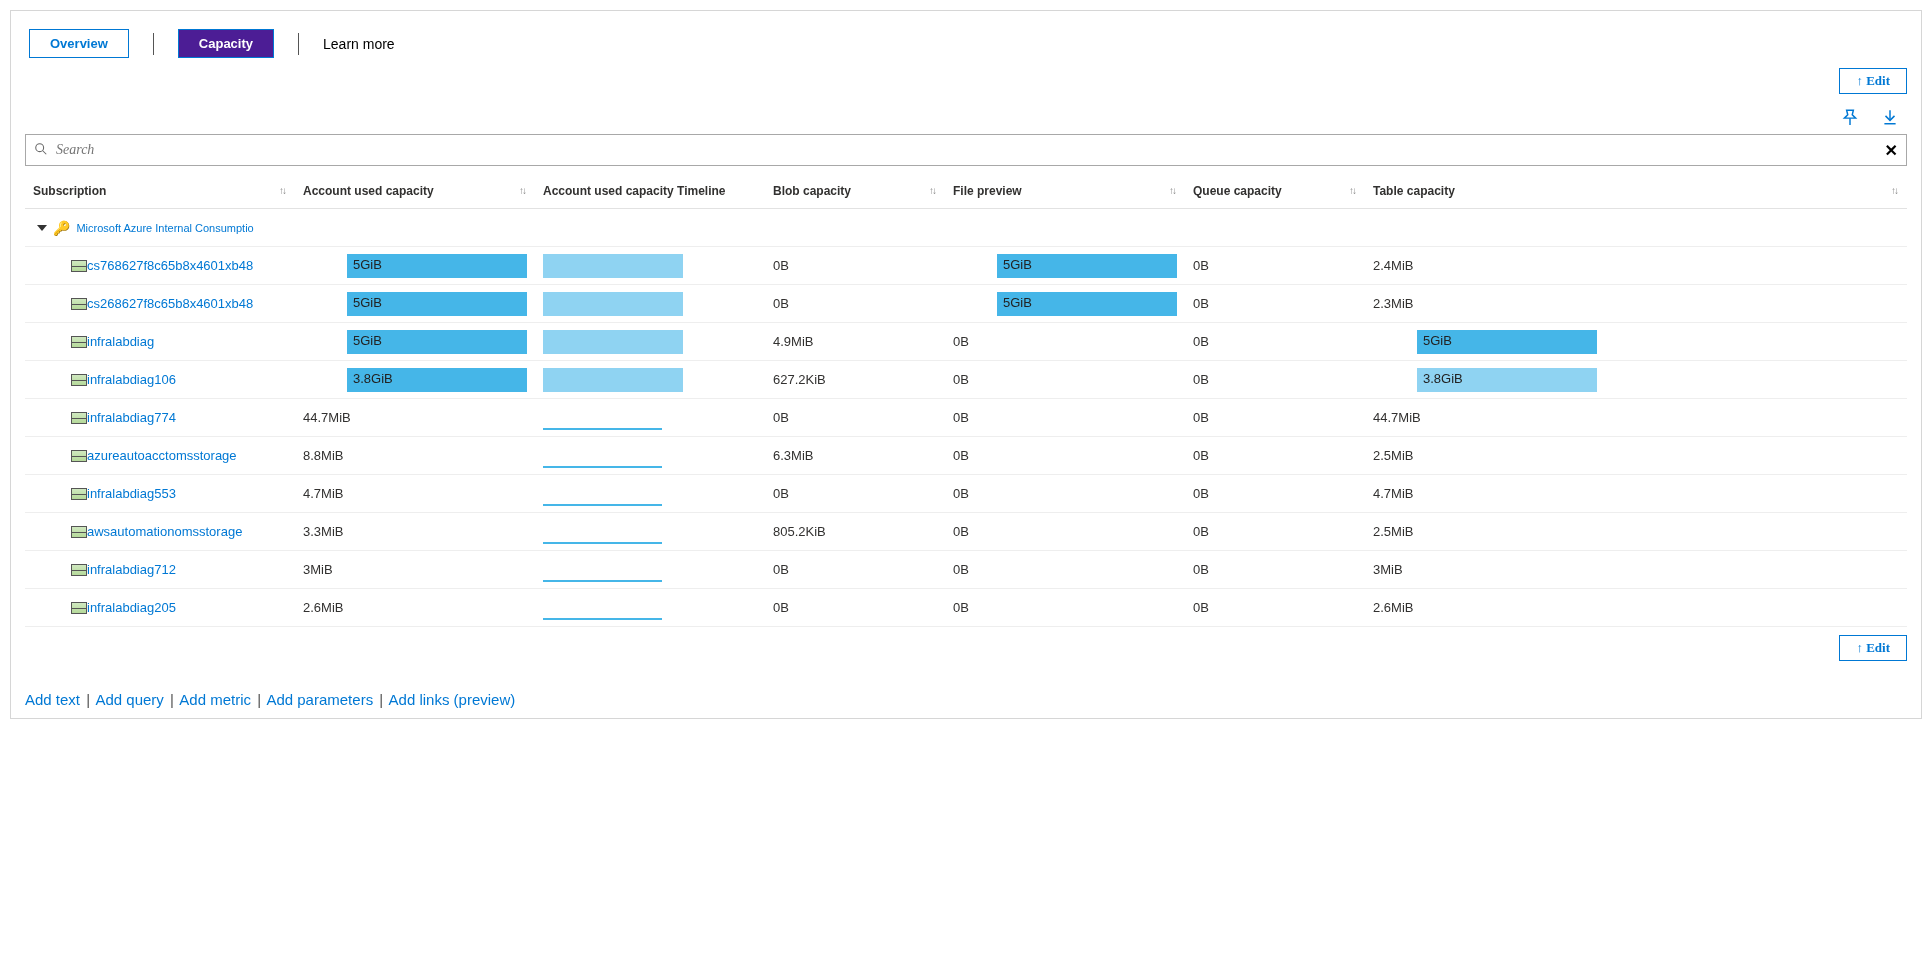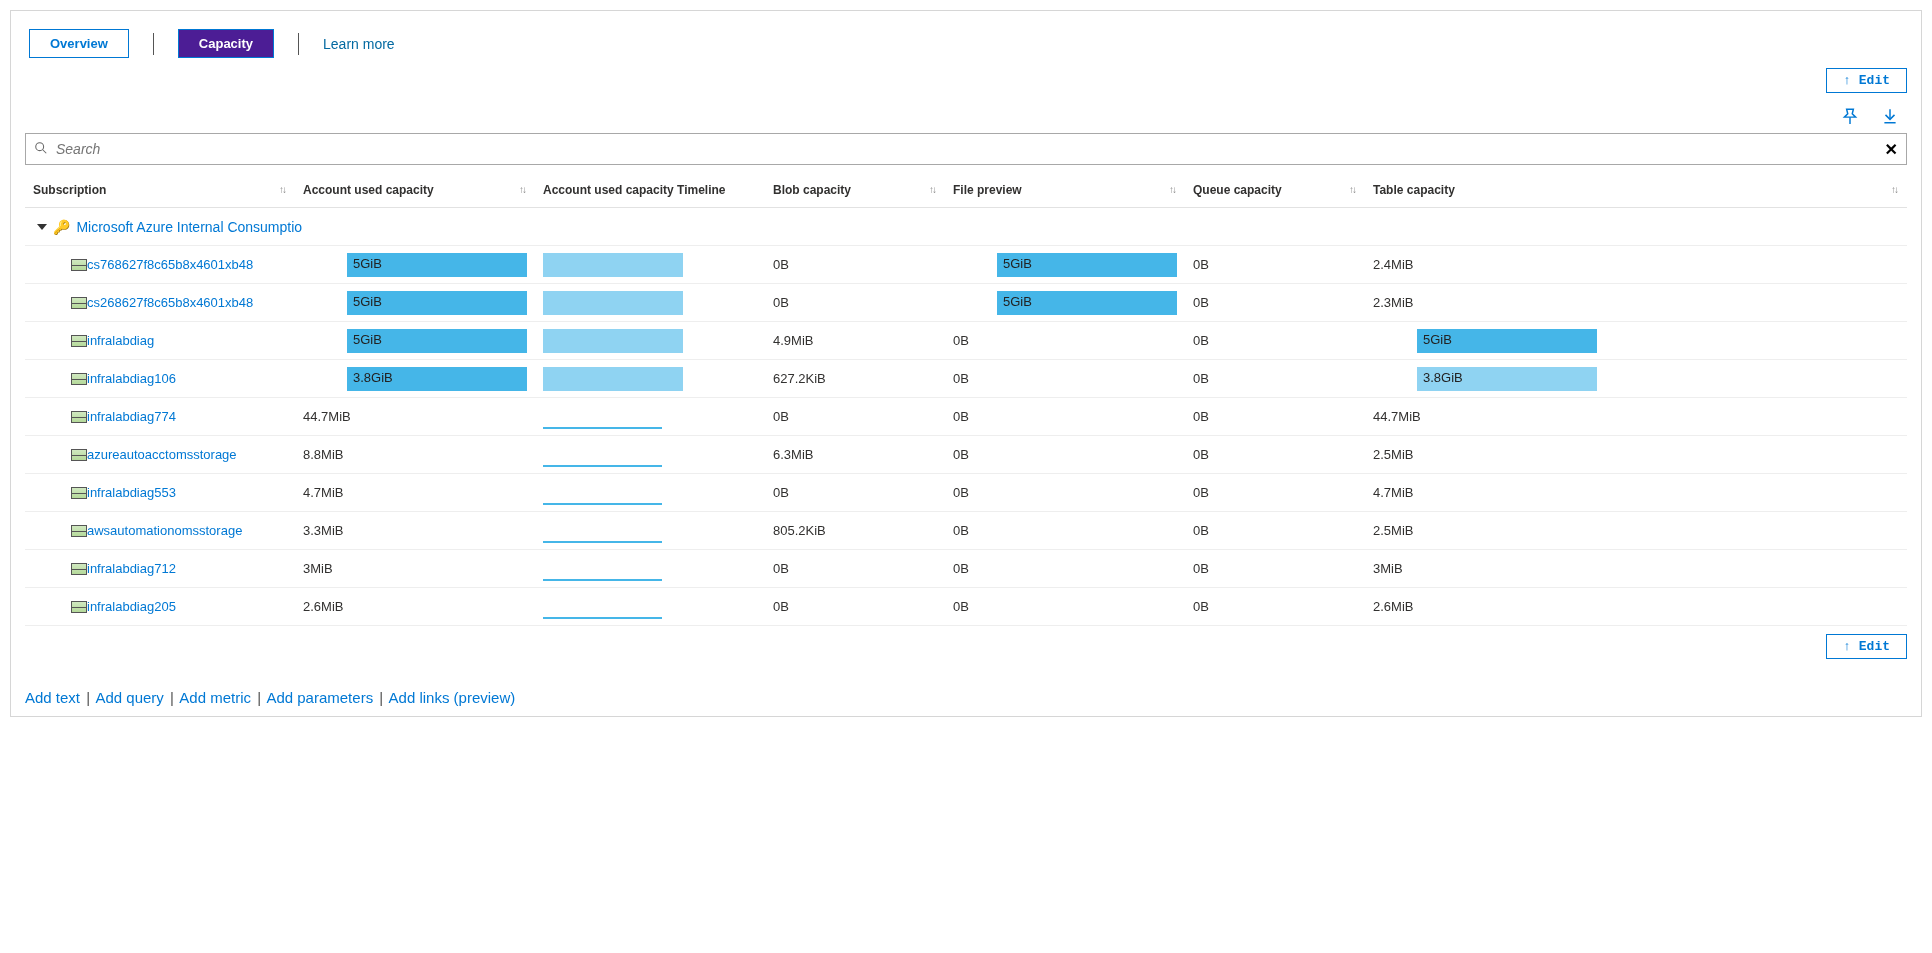--- a/index.html
+++ b/index.html
@@ -34,38 +34,38 @@
   .tab-btn.active {
     background: #4c1d95;
     color: #fff;
   }
   .tab-sep {
     width: 1px;
     height: 22px;
     background: #555;
   }
   .learn-link {
-    color: #0369a1;
+    color: #000000;
     text-decoration: none;
     font-size: 14px;
     cursor: pointer;
   }
   .edit-row {
     display: flex;
     justify-content: flex-end;
     margin-top: 10px;
   }
   .edit-btn {
     border: 1px solid #0078d4;
     background: #fff;
     color: #0078d4;
     font-weight: 600;
     padding: 4px 16px;
     cursor: pointer;
-    font-family: Liberation Mono, monospace;
+    font-family: Liberation Serif, serif;
     font-size: 13px;
   }
   .icon-row {
     display: flex;
     justify-content: flex-end;
     gap: 22px;
     margin: 14px 8px 8px 0;
   }
   .icon-btn {
     color: #0078d4;
@@ -79,21 +79,21 @@
     padding: 3px 8px;
     margin: 4px 0 0;
   }
   .search-icon { color: #666; margin-right: 8px; }
   .search-input {
     flex: 1;
     border: none;
     outline: none;
     font-style: italic;
     color: #555;
-    font-family: Liberation Sans, sans-serif;
+    font-family: Liberation Serif, serif;
     font-size: 14px;
     padding: 4px 0;
   }
   .clear-icon { color: #000; font-weight: bold; cursor: pointer; font-size: 16px; }
 
   table.grid {
     width: 100%;
     border-collapse: collapse;
     margin-top: 6px;
   }
@@ -127,21 +127,21 @@
     gap: 6px;
     padding: 6px 4px;
   }
   .triangle {
     width: 0; height: 0;
     border-left: 5px solid transparent;
     border-right: 5px solid transparent;
     border-top: 6px solid #333;
   }
   .key-icon { color: #f9c80e; font-size: 14px; }
-  .group-link { color: #0078d4; font-size: 14px; }
+  .group-link { color: #0078d4; font-size: 11px; }
   .acct-cell {
     display: flex;
     align-items: center;
     padding-left: 38px;
   }
   .storage-icon {
     width: 16px; height: 12px;
     display: inline-block;
     border: 1px solid #555;
     background: linear-gradient(#d0e8c0, #b5d99a);

